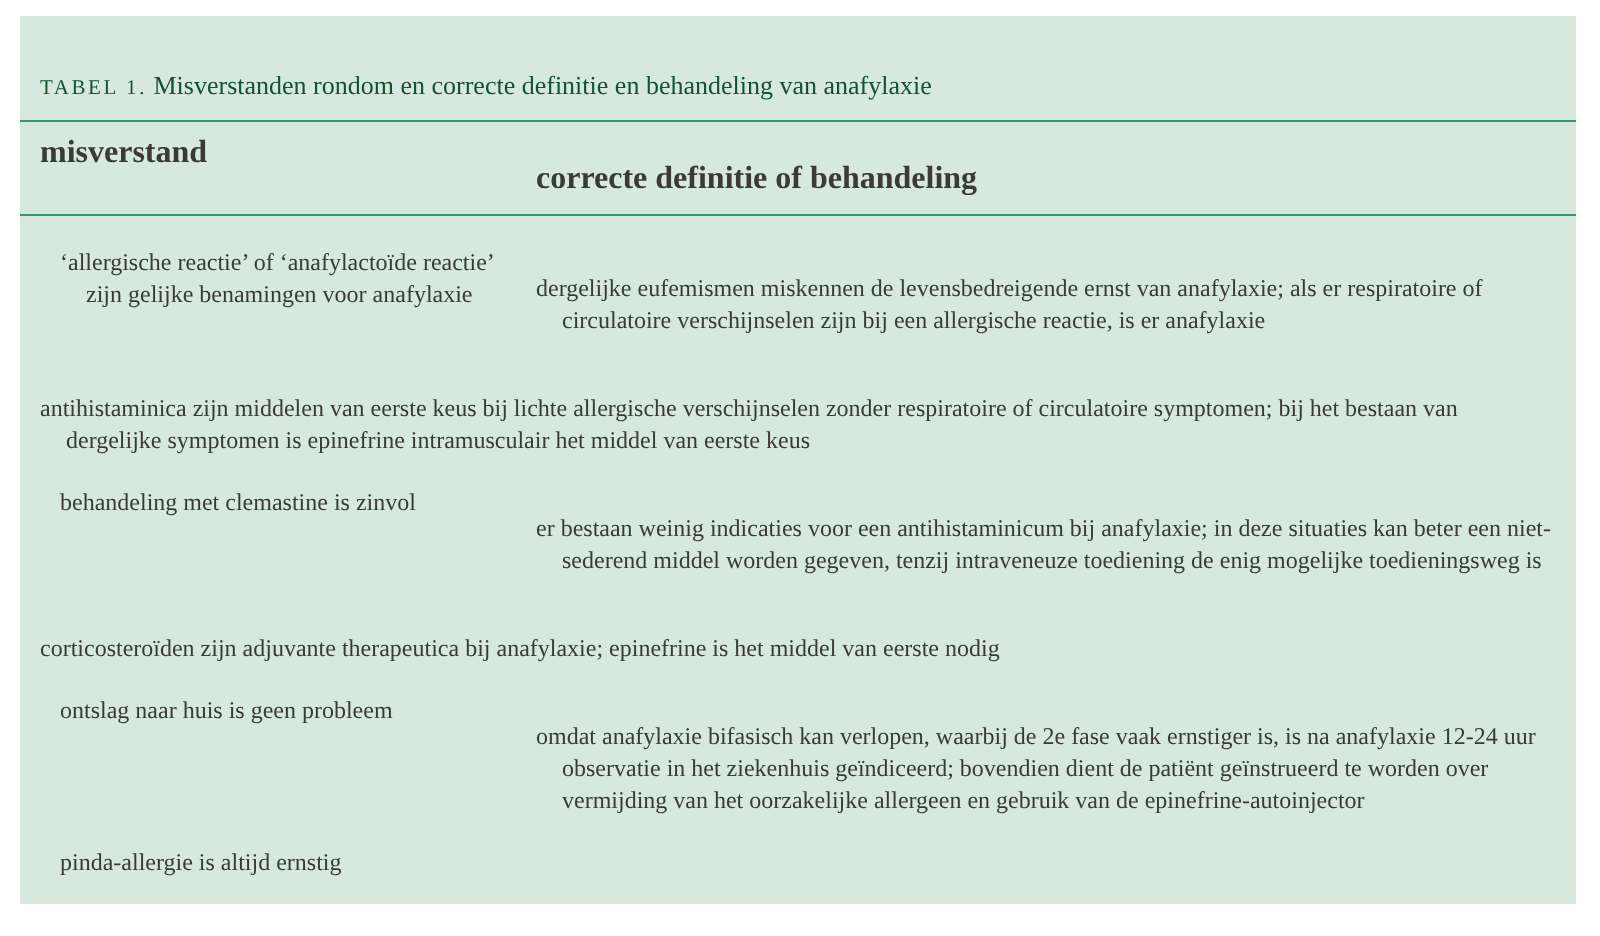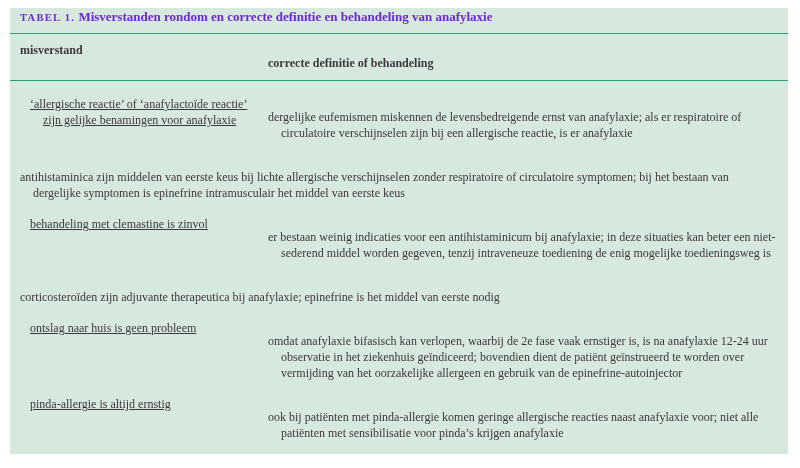--- a/index.html
+++ b/index.html
@@ -17,40 +17,39 @@
   .table-block {
     position: absolute;
     left: 10px;
     top: 8px;
     width: 778px;
     background: #d7e8df;
     padding-bottom: 13px;
     box-sizing: border-box;
   }
   .table-title {
-    padding: 0 12px 7px 10px;
+    padding: 26px 12px 7px 10px;
     font-size: 13px;
     line-height: 17px;
-    color: #6d28d9;
-    font-weight: bold;
+    color: #14532d;
   }
   .title-label {
     font-size: 10.5px;
     letter-spacing: 1.3px;
     text-transform: uppercase;
   }
   .rule {
     border-top: 1.5px solid #2d9b77;
     height: 0;
   }
   .header-row {
     display: flex;
     padding: 8px 12px 9px 10px;
     font-weight: bold;
-    font-size: 12px;
+    font-size: 16px;
     line-height: 16px;
   }
   .data-row {
     display: flex;
     padding: 0 12px 0 10px;
     margin-top: 15px;
     font-size: 12px;
     line-height: 16px;
   }
   .col1 {
@@ -60,21 +59,21 @@
     padding-right: 10px;
   }
   .col2 {
     flex: 1;
     margin-top: 13px;
   }
   .cell.col1, .cell.col2 {
     padding-left: 13px;
     text-indent: -13px;
   }
-  .cell.col1 { padding-left: 23px; padding-right: 10px; text-decoration: underline; }
+  .cell.col1 { padding-left: 23px; padding-right: 10px; }
 </style>
 </head>
 <body>
 
 <div class="table-block">
   <div class="table-title">
     <span class="title-label">TABEL 1.</span>
     <span>Misverstanden rondom en correcte definitie en behandeling van anafylaxie</span>
   </div>
   <div class="rule"></div>
@@ -97,16 +96,15 @@
       </div>
       <div class="data-row">
         <div class="cell col2">corticosteroïden zijn adjuvante therapeutica bij anafylaxie; epinefrine is het middel van eerste nodig</div>
       </div>
       <div class="data-row">
         <div class="cell col1">ontslag naar huis is geen probleem</div>
         <div class="cell col2">omdat anafylaxie bifasisch kan verlopen, waarbij de 2e fase vaak ernstiger is, is na anafylaxie 12-24 uur observatie in het ziekenhuis geïndiceerd; bovendien dient de patiënt geïnstrueerd te worden over vermijding van het oorzakelijke allergeen en gebruik van de epinefrine-autoinjector</div>
       </div>
       <div class="data-row">
         <div class="cell col1">pinda-allergie is altijd ernstig</div>
-        <div class="cell col2">ook bij patiënten met pinda-allergie komen geringe allergische reacties naast anafylaxie voor; niet alle patiënten met sensibilisatie voor pinda’s krijgen anafylaxie</div>
       </div>
     </div>
 </div>
 
 </body></html>

